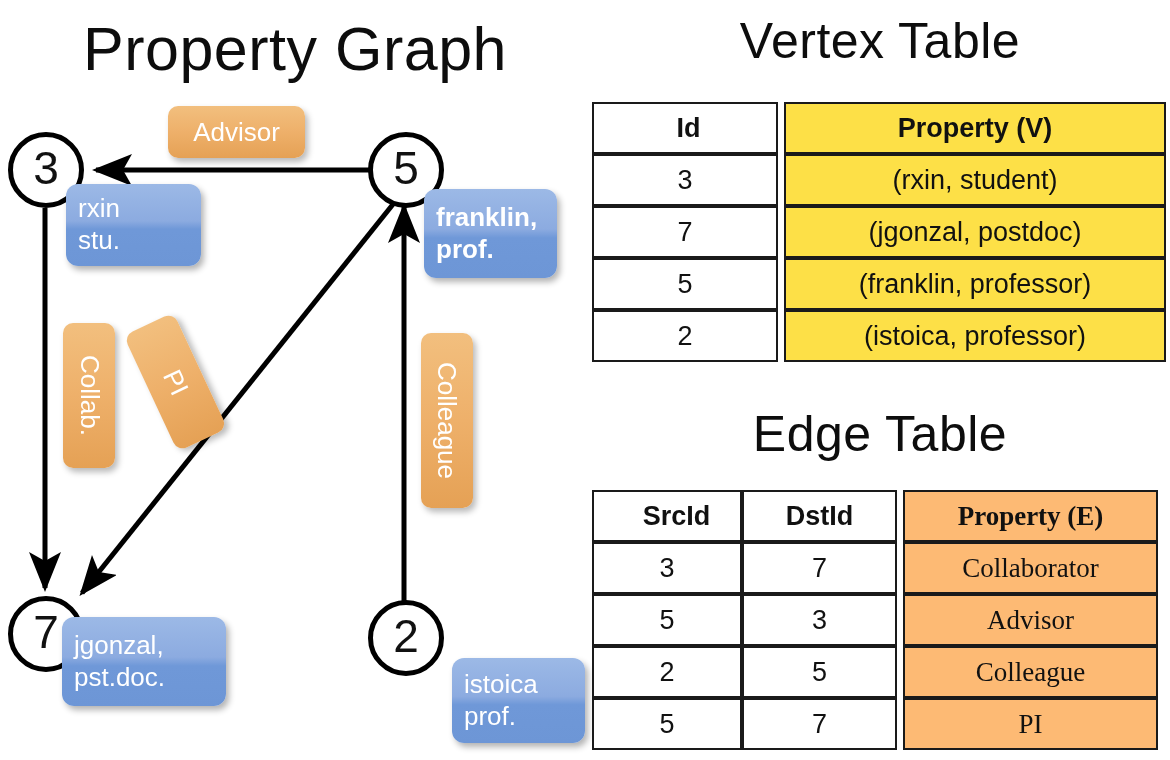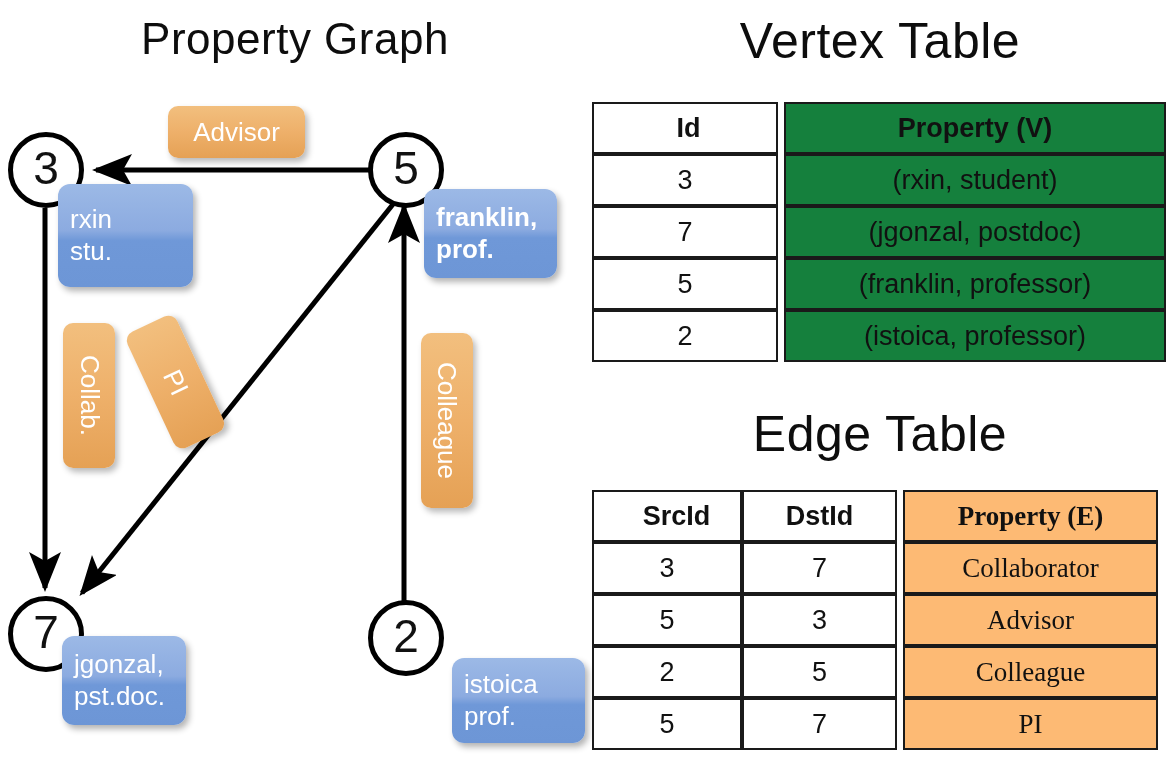--- a/index.html
+++ b/index.html
@@ -14,21 +14,21 @@
 
   
   .title{
     position:absolute;
     font-family:"Liberation Sans", sans-serif;
     font-weight:300;
     color:#0d0d0d;
     letter-spacing:0.5px;
     white-space:nowrap;
   }
-  #title-property-graph{ left:0;   top:14px;  width:590px; text-align:center; font-size:44px; }
+  #title-property-graph{ left:0;   top:14px;  width:590px; text-align:center; font-size:61px; }
   #title-vertex-table { left:590px;top:12px;  width:580px; text-align:center; font-size:50px; }
   #title-edge-table   { left:590px;top:405px; width:580px; text-align:center; font-size:50px; }
 
   
   #graph-svg{position:absolute;left:0;top:0;width:590px;height:760px;}
 
   
   .node{
     position:absolute;
     width:76px;height:76px;
@@ -83,21 +83,21 @@
     font-weight:300;
     font-size:27px;
     color:#111;
     text-align:center;
     height:52px;
     padding:0 4px;
     background:#ffffff;
     box-sizing:border-box;
   }
   .tbl td.hdr{ font-weight:bold; font-size:27px; }
-  .tbl td.blue{ background:#15803d; }
+  .tbl td.blue{ background:#fde047; }
   .tbl td.peach{ background:#fdba74;font-family:Liberation Serif, serif; }
   .spacer{ border:none !important; background:transparent !important; width:6px; padding:0 !important;}
 </style>
 </head>
 <body>
 
 <div id="root">
 
   <div class="title" id="title-property-graph">Property Graph</div>
   <div class="title" id="title-vertex-table">Vertex Table</div>
@@ -125,31 +125,31 @@
   <div class="node" style="left:368px;top:132px;">
     <span>5</span>
   </div>
   <div class="node" style="left:8px;top:596px;">
     <span>7</span>
   </div>
   <div class="node" style="left:368px;top:600px;">
     <span>2</span>
   </div>
 
-  <div class="prop-box" style="left:58px;top:184px;width:135px;height:103px;">
+  <div class="prop-box" style="left:66px;top:184px;width:135px;height:82px;">
     <div>rxin</div>
     <div>stu.</div>
   </div>
 
   <div class="prop-box" style="left:424px;top:189px;width:133px;height:89px;font-weight:bold;">
     <div>franklin,</div>
     <div>prof.</div>
   </div>
 
-  <div class="prop-box" style="left:62px;top:636px;width:124px;height:89px;">
+  <div class="prop-box" style="left:62px;top:617px;width:164px;height:89px;">
     <div>jgonzal,</div>
     <div>pst.doc.</div>
   </div>
 
   <div class="prop-box" style="left:424px;top:658px;width:133px;height:85px;margin-left:28px;">
     <div>istoica</div>
     <div>prof.</div>
   </div>
 
   <div class="edge-box" style="left:168px;top:106px;width:137px;height:52px;">

